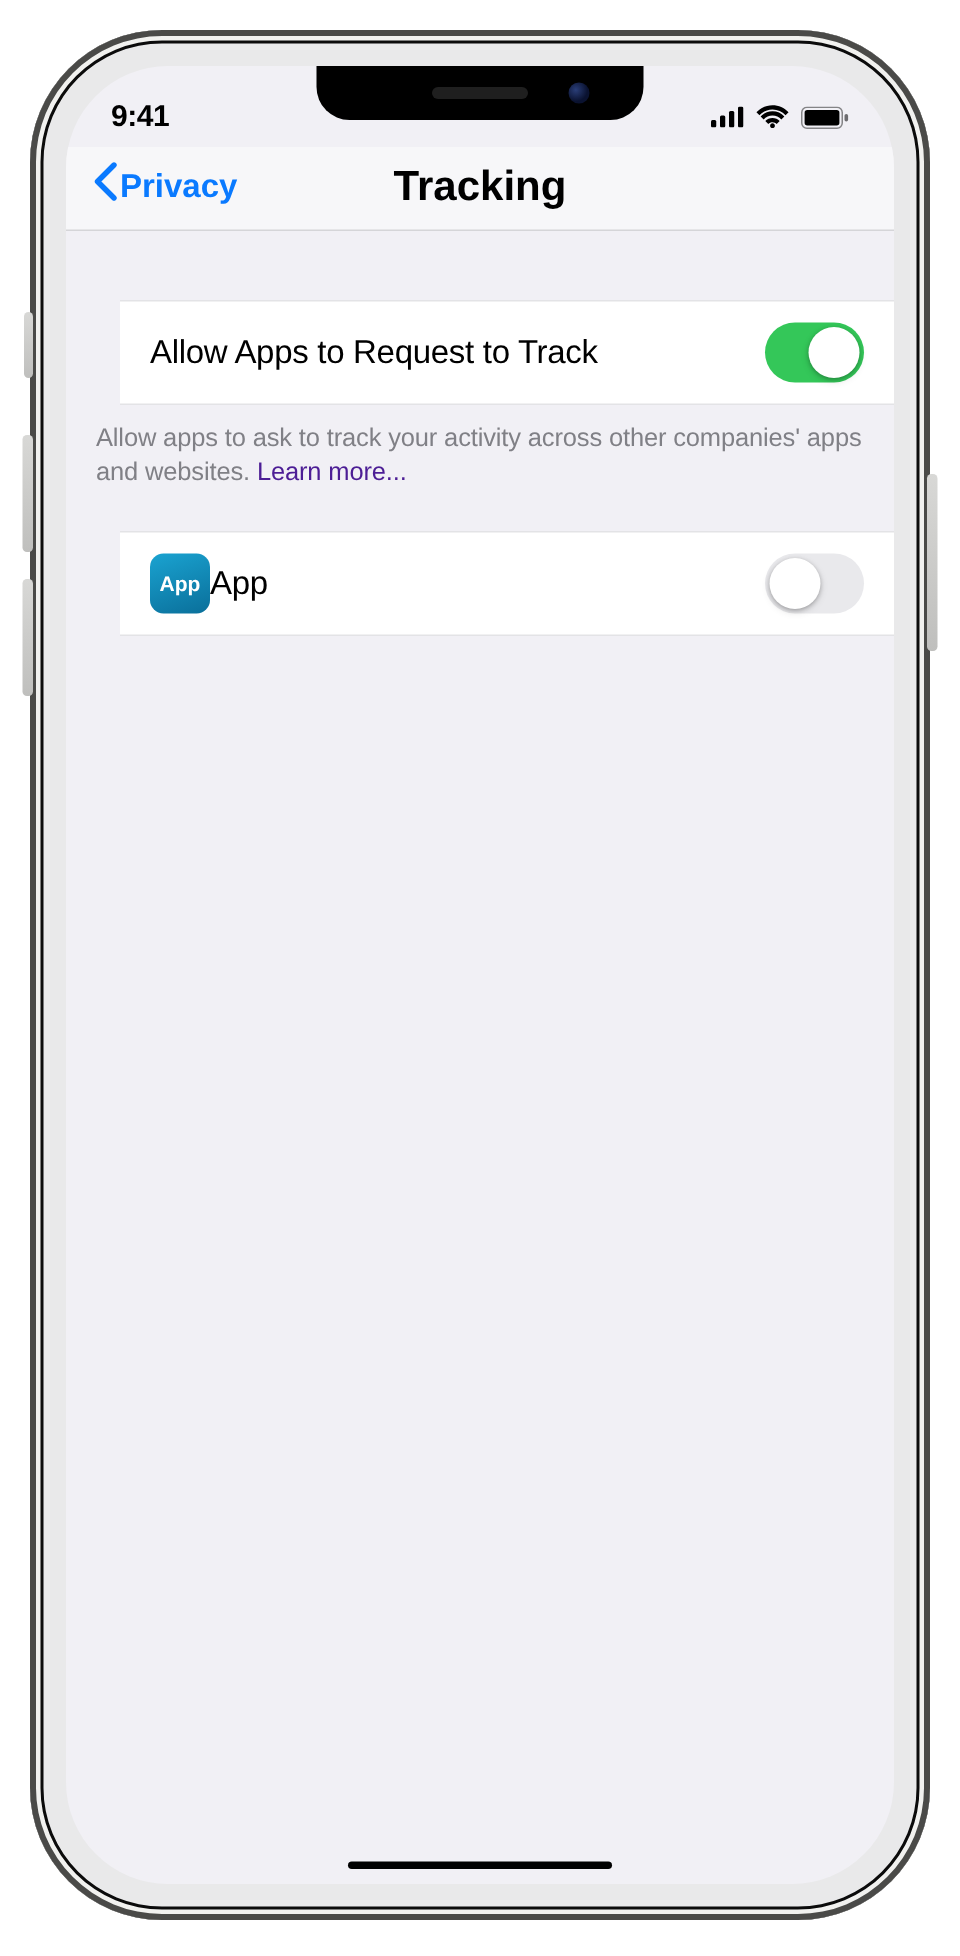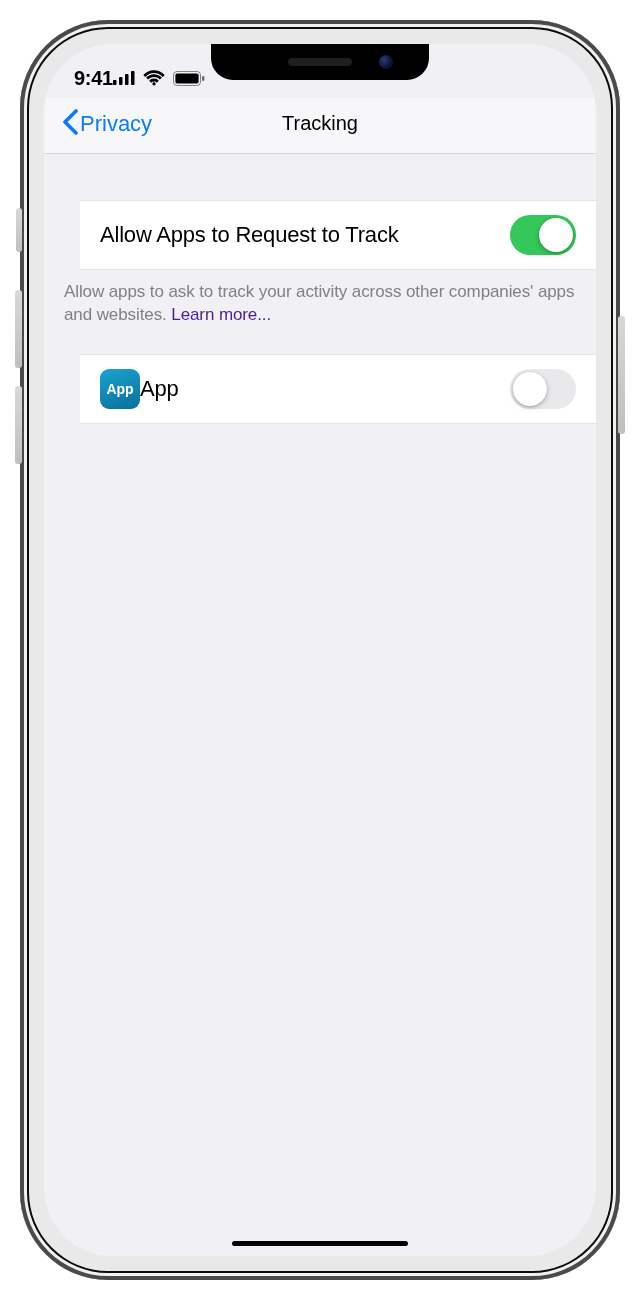--- a/index.html
+++ b/index.html
@@ -42,38 +42,38 @@
       width: 218px; height: 36px;
       background: #000; border-bottom-left-radius: 22px; border-bottom-right-radius: 22px;
       z-index: 10;
       display: flex; align-items: center; justify-content: center; gap: 28px;
     }
     .speaker { width: 64px; height: 8px; background: #1f1f1f; border-radius: 4px; }
     .cam { width: 14px; height: 14px; border-radius: 50%; background: radial-gradient(circle at 35% 35%, #2a3e78 0%, #0a1230 60%); position: absolute; right: 36px; top: 11px; }
 
     
     .statusbar {
-      height: 54px; display: flex; align-items: center;
+      height: 54px; display: flex; justify-content: space-between; align-items: center;
       padding: 14px 30px 0;
     }
     .time { font-size: 20px; font-weight: 600; letter-spacing: -0.3px; }
     .indicators { display: flex; align-items: center; gap: 8px; }
 
     
     .navbar {
       position: relative; height: 56px; padding: 8px 18px 12px;
       display: flex; align-items: center;
       border-bottom: 1px solid #d5d5d8;
       background: #f7f7f9;
     }
     .back { display: flex; align-items: center; color: #0a7aff; gap: 0px; cursor: pointer; }
-    .back-label { font-size: 22px; font-weight: 400; }
+    .back-label { font-size: 22px; font-weight: 700; }
     .title {
       position: absolute; left: 50%; transform: translateX(-50%);
-      font-size: 20px; font-weight: 400;
+      font-size: 28px; font-weight: 700;
     }
 
     
     .section-gap { height: 46px; }
 
     .row {
       background: #fff;
       display: flex; align-items: center; justify-content: space-between;
       padding: 14px 20px;
       min-height: 60px;

